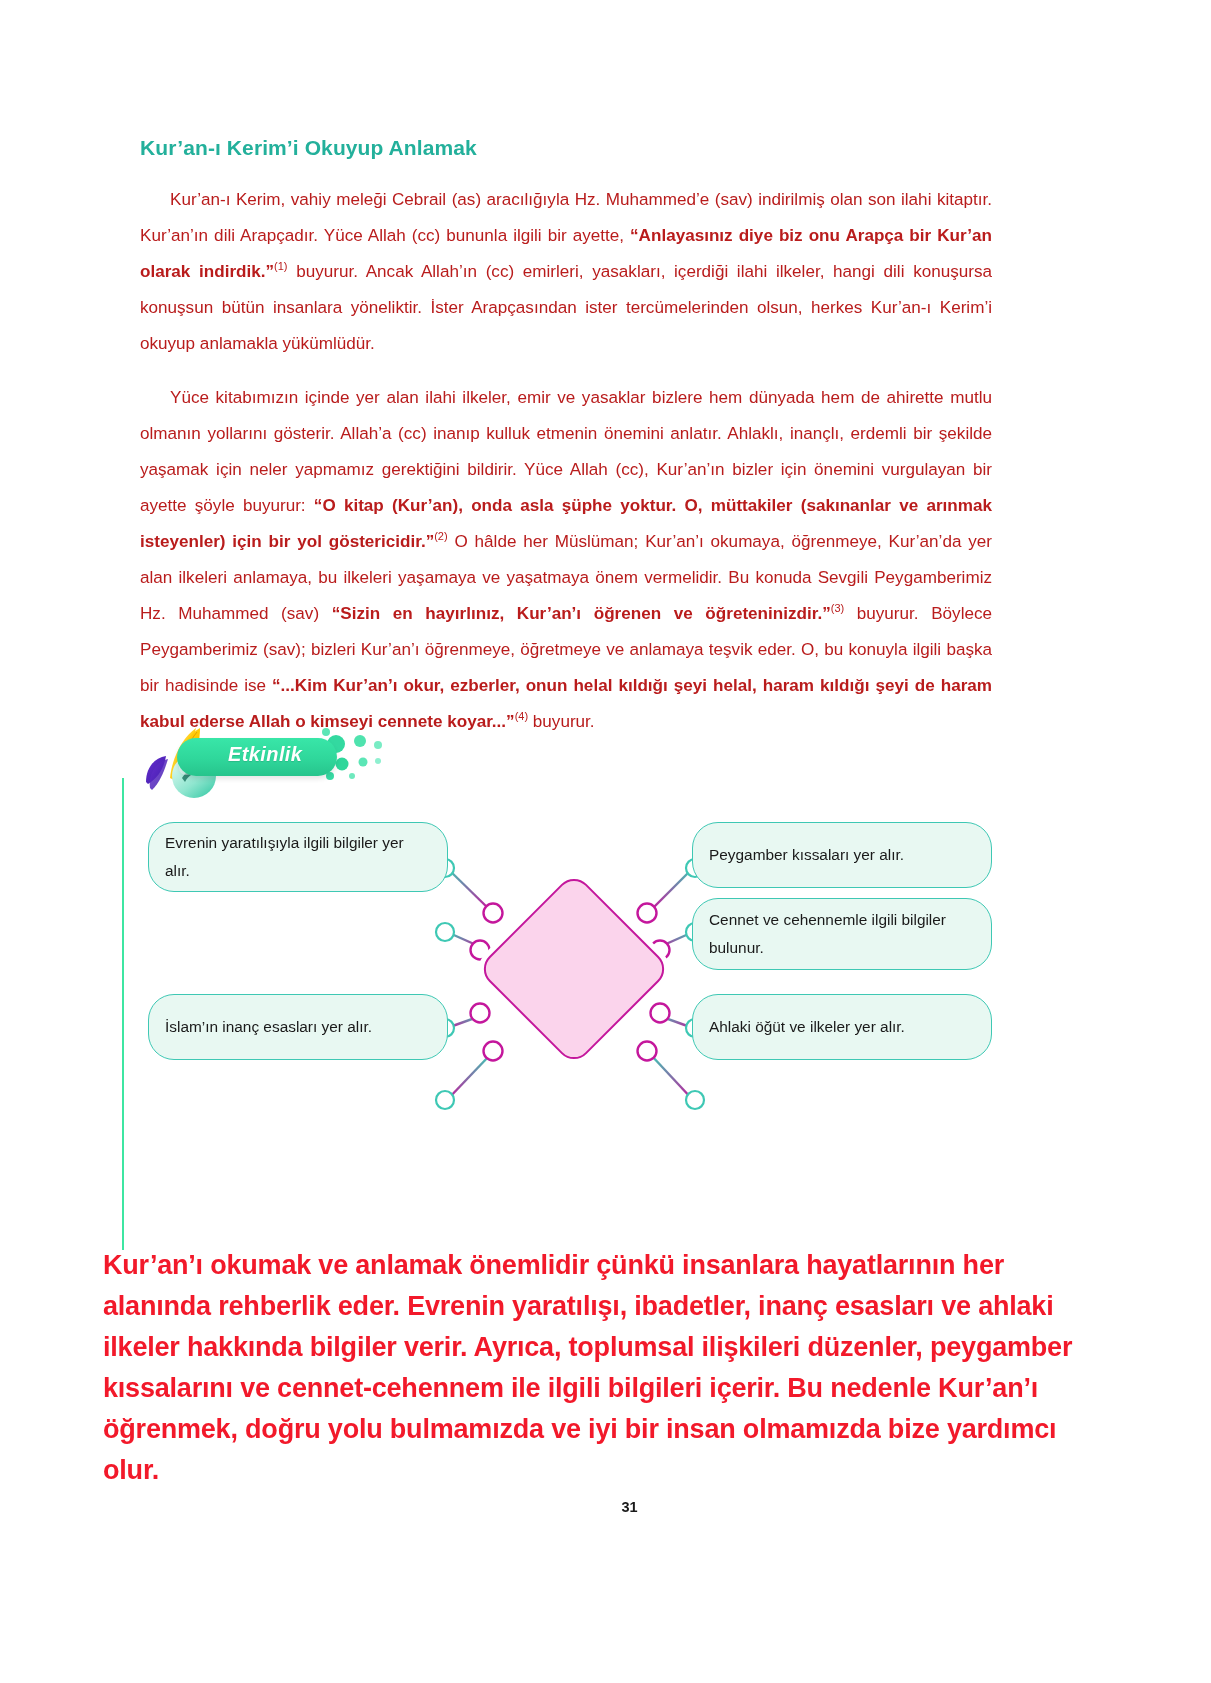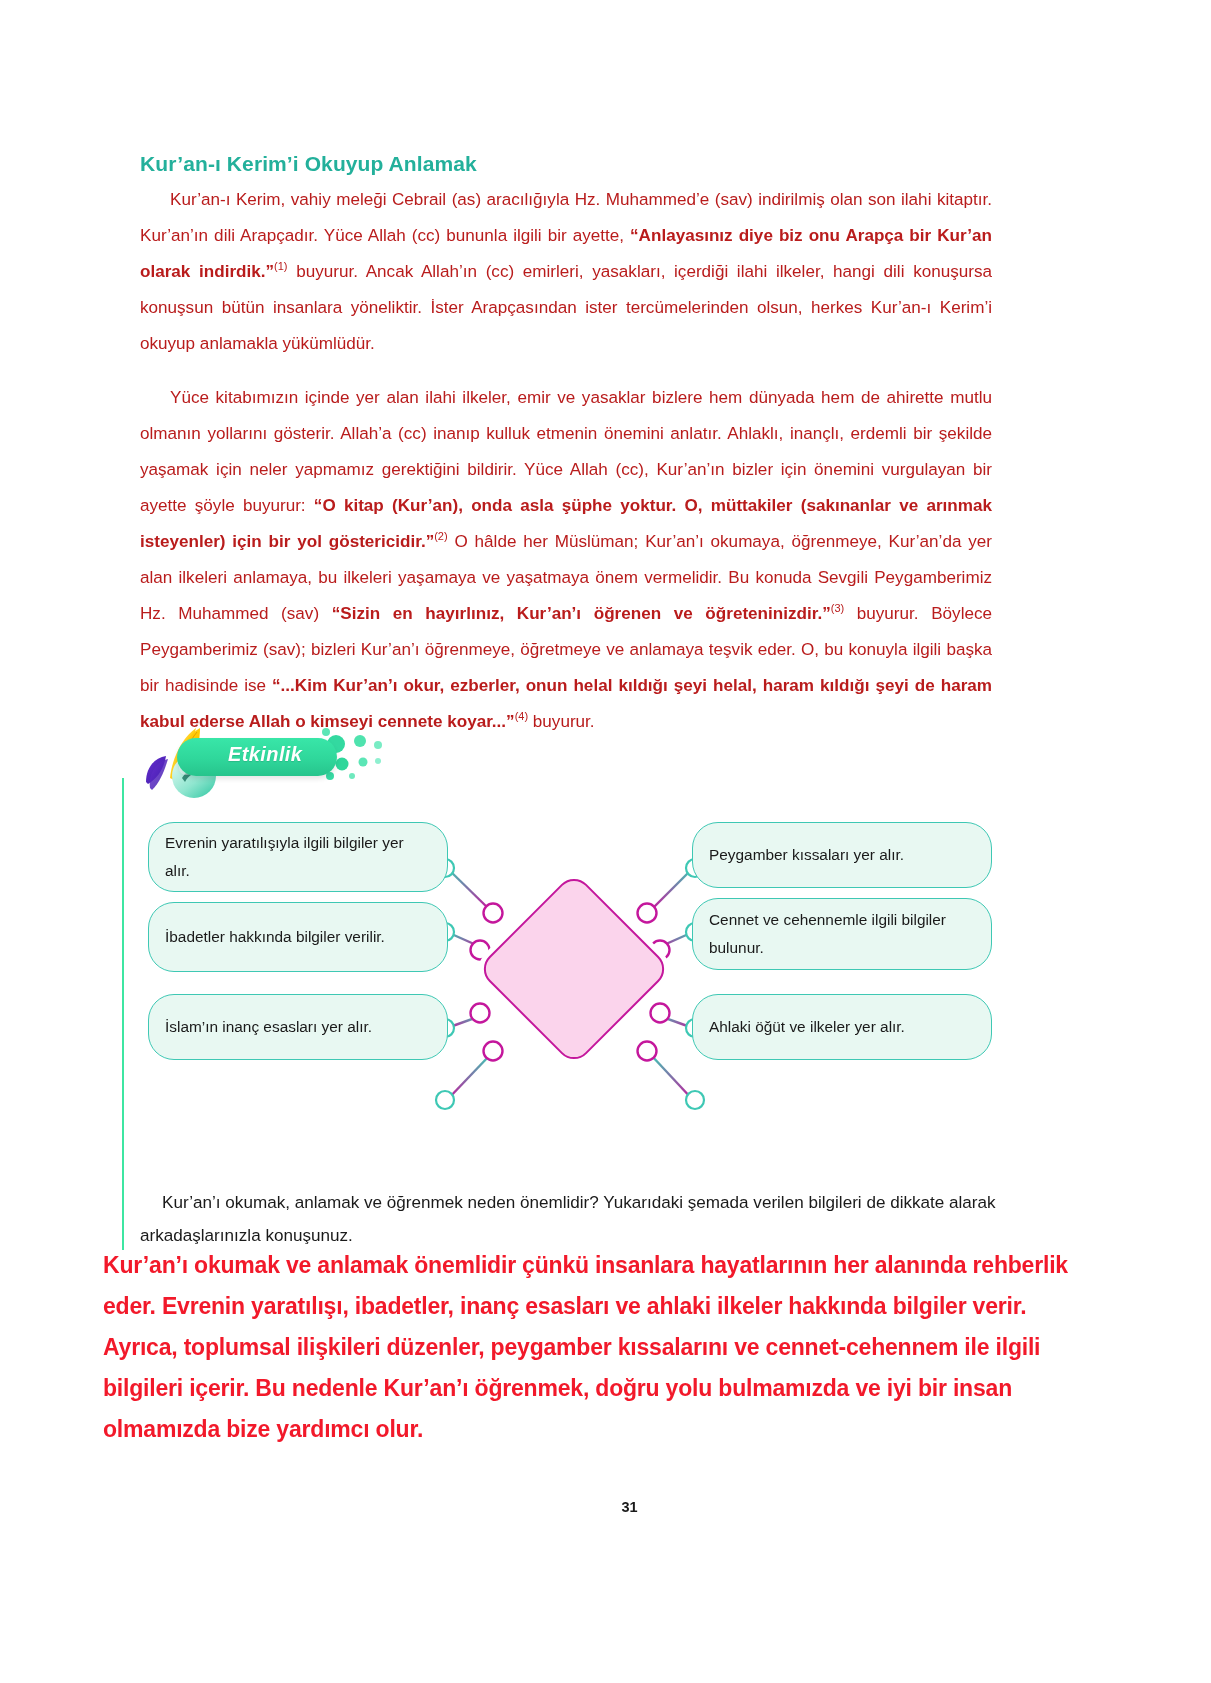--- a/index.html
+++ b/index.html
@@ -19,21 +19,21 @@
   .page {
     position: absolute;
     inset: 0;
     background: #ffffff;
   }
 
   
   .section-title {
     position: absolute;
     left: 140px;
-    top: 152px;
+    top: 136px;
     font-size: 21px;
     font-weight: bold;
     color: #23b09b;
     letter-spacing: 0.1px;
   }
 
   
   .body-col {
     position: absolute;
     left: 140px;
@@ -158,21 +158,21 @@
     text-indent: 22px;
     color: #1a1a1a;
   }
 
   
   .answer {
     position: absolute;
     left: 103px;
     top: 1245px;
     width: 975px;
-    font-size: 23px;
+    font-size: 27px;
     line-height: 41px;
     font-weight: bold;
     color: #f2192a;
     letter-spacing: -0.2px;
   }
 
   
   .page-number {
     position: absolute;
     left: 0;
@@ -292,37 +292,33 @@
       <circle cx="540" cy="140" r="9.5" fill="#ffffff" stroke="#c4179c" stroke-width="2.4"></circle>
       <circle cx="540" cy="203" r="9.5" fill="#ffffff" stroke="#c4179c" stroke-width="2.4"></circle>
       <circle cx="527" cy="241" r="9.5" fill="#ffffff" stroke="#c4179c" stroke-width="2.4"></circle>
     </svg>
 
     <div class="center-diamond"></div>
 
     <div class="node left" style="left:28px; top:12px; width:300px; height:70px;">
       <span>Evrenin yaratılışıyla ilgili bilgiler yer alır.</span>
     </div>
-    <div class="node left" style="left:28px; top:92px; width:300px; height:70px;">
-      <span>İbadetler hakkında bilgiler verilir.</span>
-    </div>
     <div class="node left" style="left:28px; top:184px; width:300px; height:66px;">
       <span>İslam’ın inanç esasları yer alır.</span>
     </div>
 
     <div class="node right" style="left:572px; top:12px; width:300px; height:66px;text-align:right;">
       <span>Peygamber kıssaları yer alır.</span>
     </div>
     <div class="node right" style="left:572px; top:88px; width:300px; height:72px;">
       <span>Cennet ve cehennemle ilgili bilgiler bulunur.</span>
     </div>
     <div class="node right" style="left:572px; top:184px; width:300px; height:66px;">
       <span>Ahlaki öğüt ve ilkeler yer alır.</span>
     </div>
   </div>
 
-  <div class="closing">Kur’an’ı okumak, anlamak ve öğrenmek neden önemlidir? Yukarıdaki şemada verilen bilgileri de dikkate alarak arkadaşlarınızla konuşunuz.</div>
 
   <div class="answer">Kur’an’ı okumak ve anlamak önemlidir çünkü insanlara hayatlarının her alanında rehberlik eder. Evrenin yaratılışı, ibadetler, inanç esasları ve ahlaki ilkeler hakkında bilgiler verir. Ayrıca, toplumsal ilişkileri düzenler, peygamber kıssalarını ve cennet-cehennem ile ilgili bilgileri içerir. Bu nedenle Kur’an’ı öğrenmek, doğru yolu bulmamızda ve iyi bir insan olmamızda bize yardımcı olur.</div>
 
   <div class="page-number">31</div>
 
 </div>
 
 </body></html>

